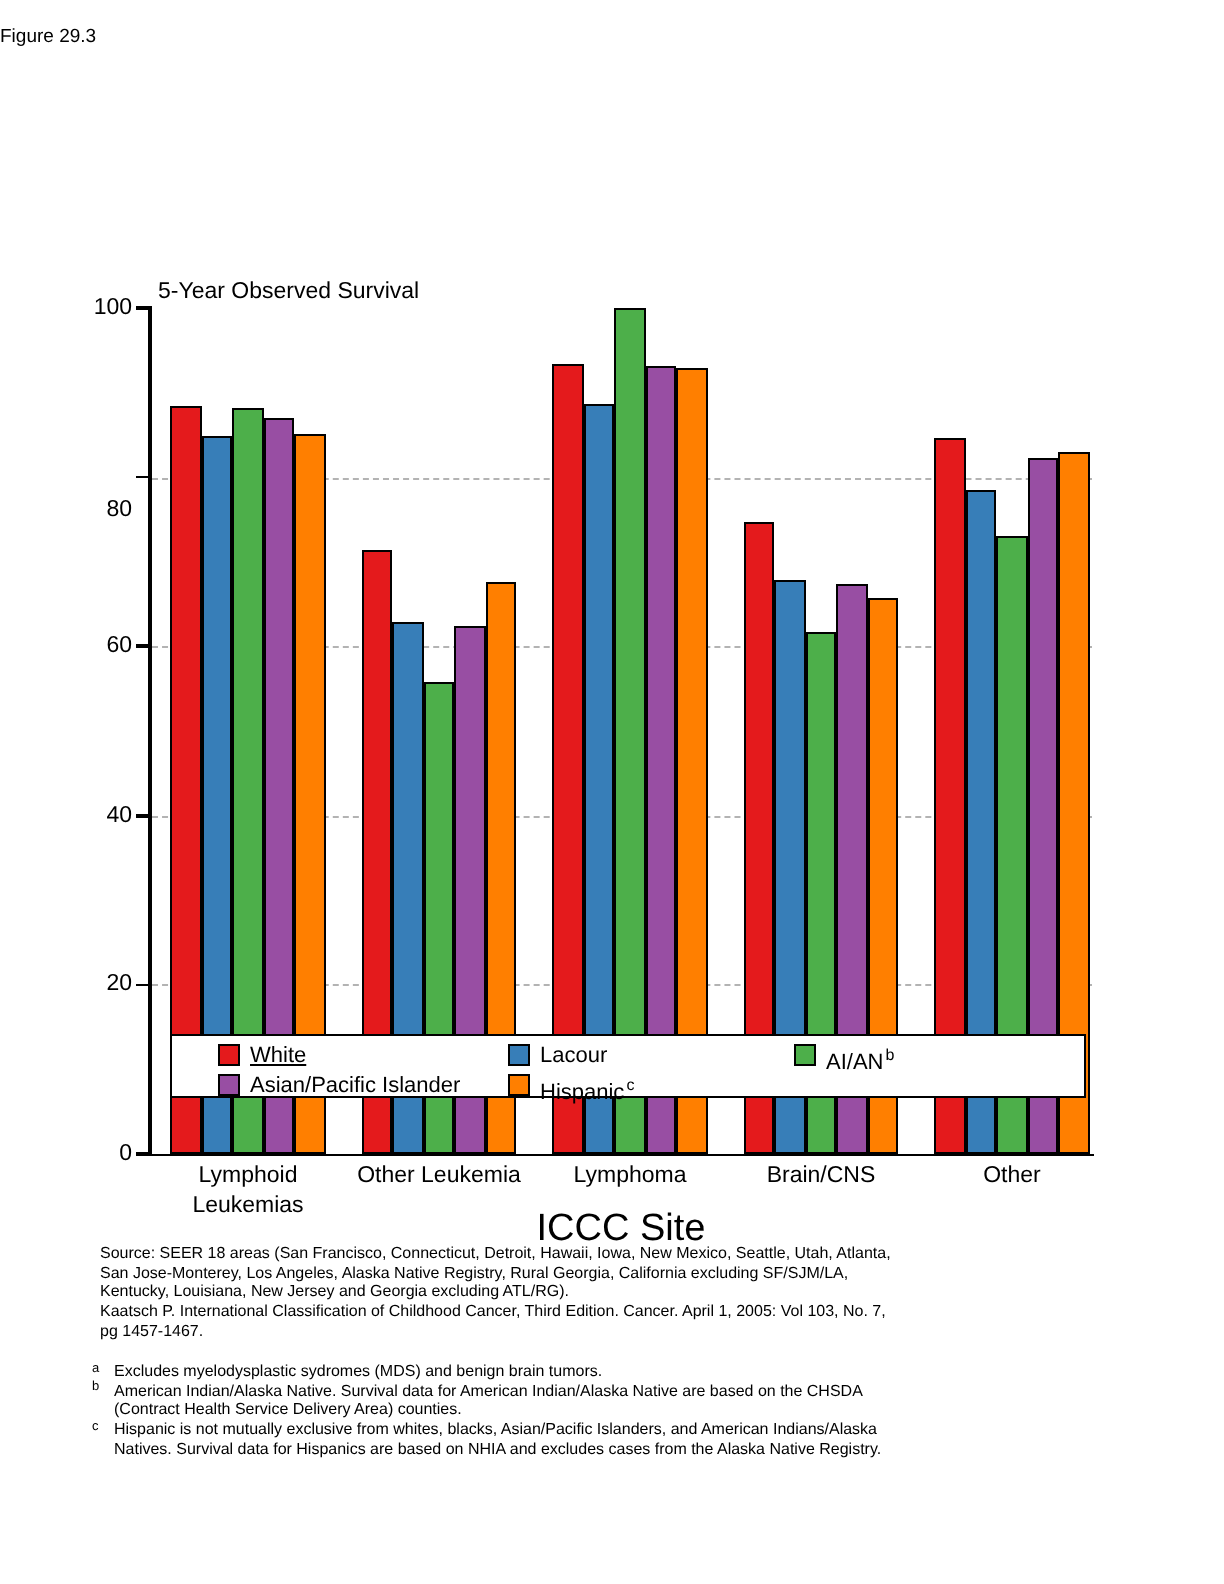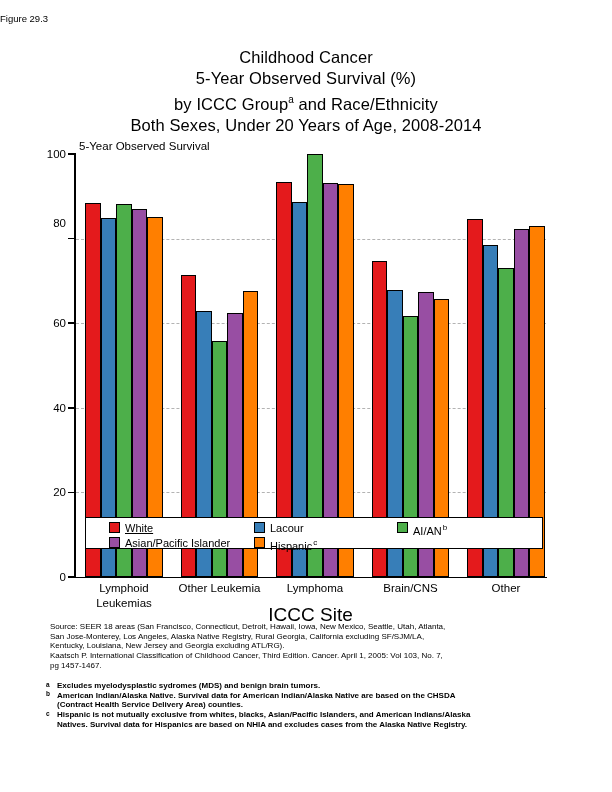--- a/index.html
+++ b/index.html
@@ -29,36 +29,30 @@
   .legend-swatch { position:absolute; width:11px; height:11px; border:1px solid #000; box-sizing:border-box; }
   .legend-label { position:absolute; font-size:11px; line-height:12px; white-space:nowrap; }
   .legend-label sup { font-size:8px; margin-left:1px; }
 
   .cat-label { position:absolute; top:581px; width:130px; text-align:center; font-size:11.5px;
                line-height:14.5px; white-space:pre-line; }
   .xlabel { position:absolute; left:75px; top:604px; width:471px; text-align:center; font-size:19px; }
 
   .source { position:absolute; left:50px; top:622px; width:520px; font-size:8px; line-height:9.7px; }
   .footnotes { position:absolute; left:46px; top:681px; width:524px; font-size:8px; line-height:9.7px; }
-  .footnote { position:relative; padding-left:11px;font-weight:bold; }
+  .footnote { position:relative; padding-left:11px; }
   .footnote .marker { position:absolute; left:0; top:-1.5px; font-size:6.5px; }
 </style>
 </head>
 <body>
 
 <div class="page">
 
   <div class="fig-label">Figure 29.3</div>
 
-  <div class="titles">
-    <div>Childhood Cancer</div>
-    <div>5-Year Observed Survival (%)</div>
-    <div><span>by ICCC Group</span><sup>a</sup><span> and Race/Ethnicity</span></div>
-    <div>Both Sexes, Under 20 Years of Age, 2008-2014</div>
-  </div>
 
   <div id="chart">
       <div class="gridline" style="top: 238.6px;"></div>
       <div class="gridline" style="top: 323.2px;"></div>
       <div class="gridline" style="top: 407.8px;"></div>
       <div class="gridline" style="top: 492.4px;"></div>
     <div class="axis-caption">5-Year Observed Survival</div>
     <div class="yaxis"></div>
     <div class="xaxis"></div>
     <div class="legend" id="legend">
@@ -76,21 +70,21 @@
     <div class="xlabel">ICCC Site</div>
   <div class="ytick" style="top: 576.25px;"></div>
       <div class="yticklabel" style="top: 571px;">0</div>
       <div class="ytick" style="top: 491.65px;"></div>
       <div class="yticklabel" style="top: 486.4px;">20</div>
       <div class="ytick" style="top: 407.05px;"></div>
       <div class="yticklabel" style="top: 401.8px;">40</div>
       <div class="ytick" style="top: 322.45px;"></div>
       <div class="yticklabel" style="top: 317.2px;">60</div>
       <div class="ytick" style="top: 237.85px;"></div>
-      <div class="yticklabel" style="top: 217px;">80</div>
+      <div class="yticklabel" style="top: 249px;">80</div>
       <div class="ytick" style="top: 153.25px;"></div>
       <div class="yticklabel" style="top: 148px;">100</div>
       <div class="bar" style="left: 85px; width: 15.6px; top: 202.645px; height: 374.355px; background: rgb(228, 26, 28);"></div>
       <div class="bar" style="left: 180.5px; width: 15.6px; top: 275.401px; height: 301.599px; background: rgb(228, 26, 28);"></div>
       <div class="bar" style="left: 276px; width: 15.6px; top: 181.918px; height: 395.082px; background: rgb(228, 26, 28);"></div>
       <div class="bar" style="left: 371.5px; width: 15.6px; top: 261.442px; height: 315.558px; background: rgb(228, 26, 28);"></div>
       <div class="bar" style="left: 467px; width: 15.6px; top: 218.719px; height: 358.281px; background: rgb(228, 26, 28);"></div>
       <div class="bar" style="left: 100.6px; width: 15.6px; top: 217.873px; height: 359.127px; background: rgb(55, 126, 184);"></div>
       <div class="bar" style="left: 196.1px; width: 15.6px; top: 310.933px; height: 266.067px; background: rgb(55, 126, 184);"></div>
       <div class="bar" style="left: 291.6px; width: 15.6px; top: 201.799px; height: 375.201px; background: rgb(55, 126, 184);"></div>

